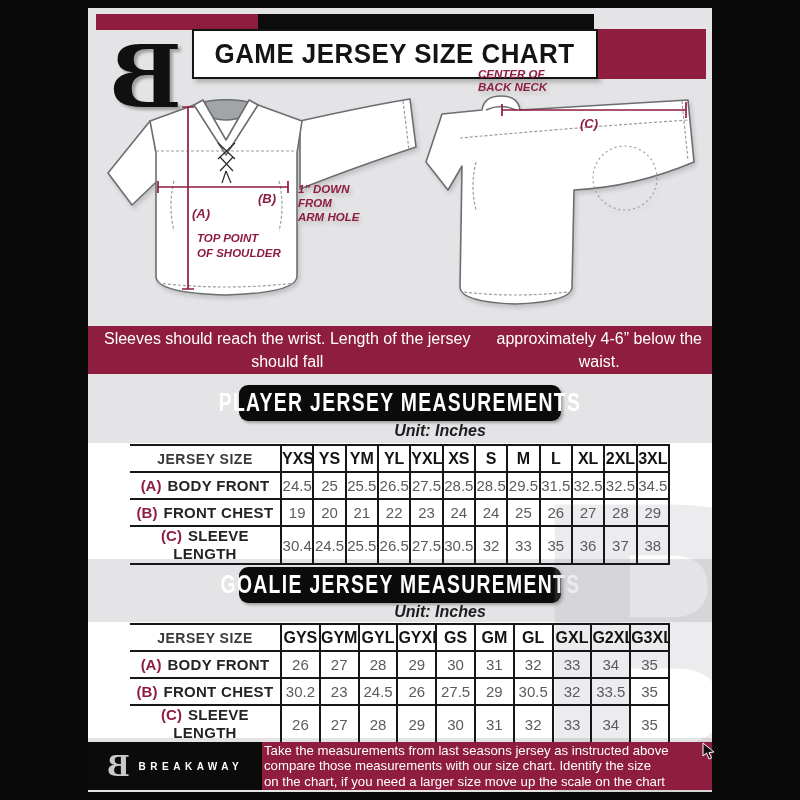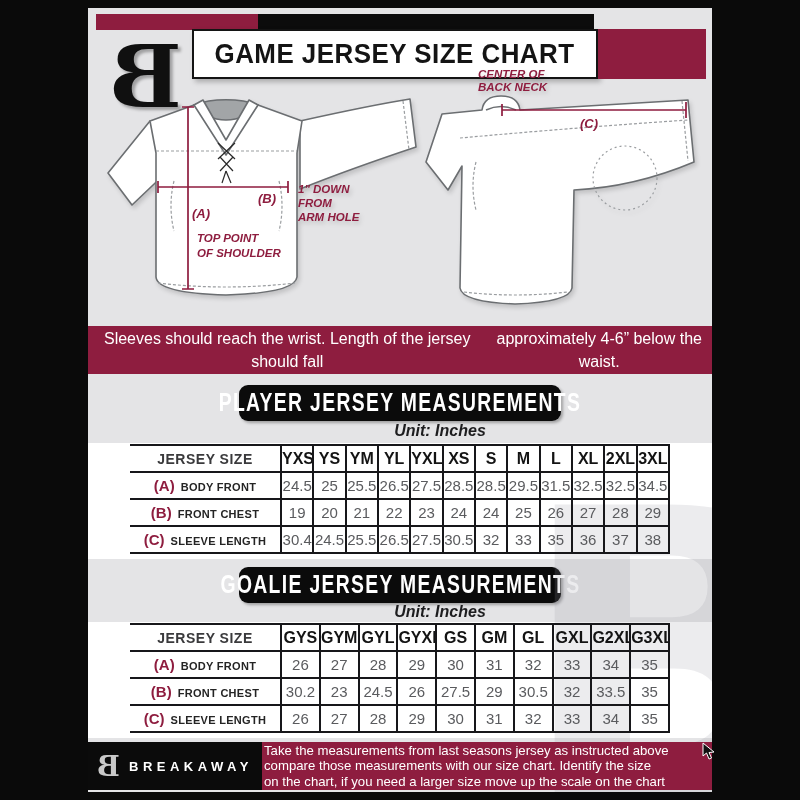--- a/index.html
+++ b/index.html
@@ -55,28 +55,28 @@
   #player-band{top:435px;} #goalie-band{top:614px;}
   table.size-table{position:absolute;left:42px;width:540px;border-collapse:collapse;table-layout:fixed;
     z-index:2;background:transparent;}
   #player-table{top:436px;} #goalie-table{top:615px;}
   .size-table th,.size-table td{border:2px solid #17171a;height:25px;text-align:center;padding:0;overflow:hidden;}
   .size-table .label-cell{width:150px;border-left:none;}
   .size-table th.size-head{font-size:16px;font-weight:bold;color:#131313;font-family:"Liberation Sans",sans-serif;}
   .size-table td.val{font-size:15px;color:#5a5b5e;}
   .size-table .header-label{font-size:14px;font-weight:bold;color:#3a3a3c;letter-spacing:.5px;}
   .size-table .prefix{color:#8E1D3F;font-weight:bold;font-size:15px;margin-right:6px;}
-  .size-table .rowlabel{color:#242424;font-weight:bold;font-size:11px;letter-spacing:.3px;}
+  .size-table .rowlabel{color:#242424;font-weight:bold;font-size:15px;letter-spacing:.3px;}
 
   
   .footer-black{position:absolute;left:0;top:734px;width:174px;height:48px;background:#0b0b0b;z-index:2;
     display:flex;align-items:center;justify-content:center;gap:9px;}
   .footer-black .logo-b{font-family:"DejaVu Serif",serif;font-weight:bold;font-size:27px;color:#c9c9c9;
     display:inline-block;transform:scaleX(-1);}
-  .footer-black .brand{color:#fff;font-weight:bold;font-size:13px;letter-spacing:4.5px;}
+  .footer-black .brand{color:#fff;font-weight:bold;font-size:10px;letter-spacing:4.5px;}
   .footer-maroon{position:absolute;left:174px;top:734px;width:450px;height:48px;background:#8E1D3F;z-index:2;
     display:flex;flex-direction:column;justify-content:center;padding-left:2px;box-sizing:border-box;}
   .footer-maroon div{color:#fff;font-size:13.2px;line-height:15.6px;}
 
   
   #cursor{position:absolute;left:702px;top:742px;z-index:10;}
 </style>
 </head>
 <body>
 

